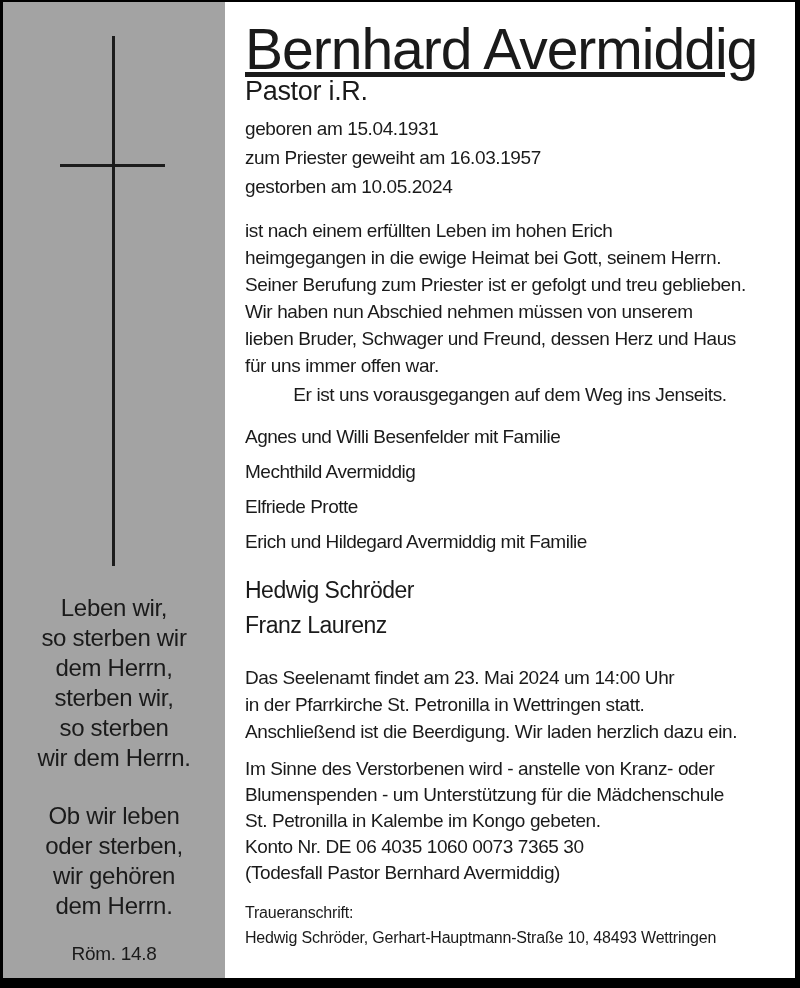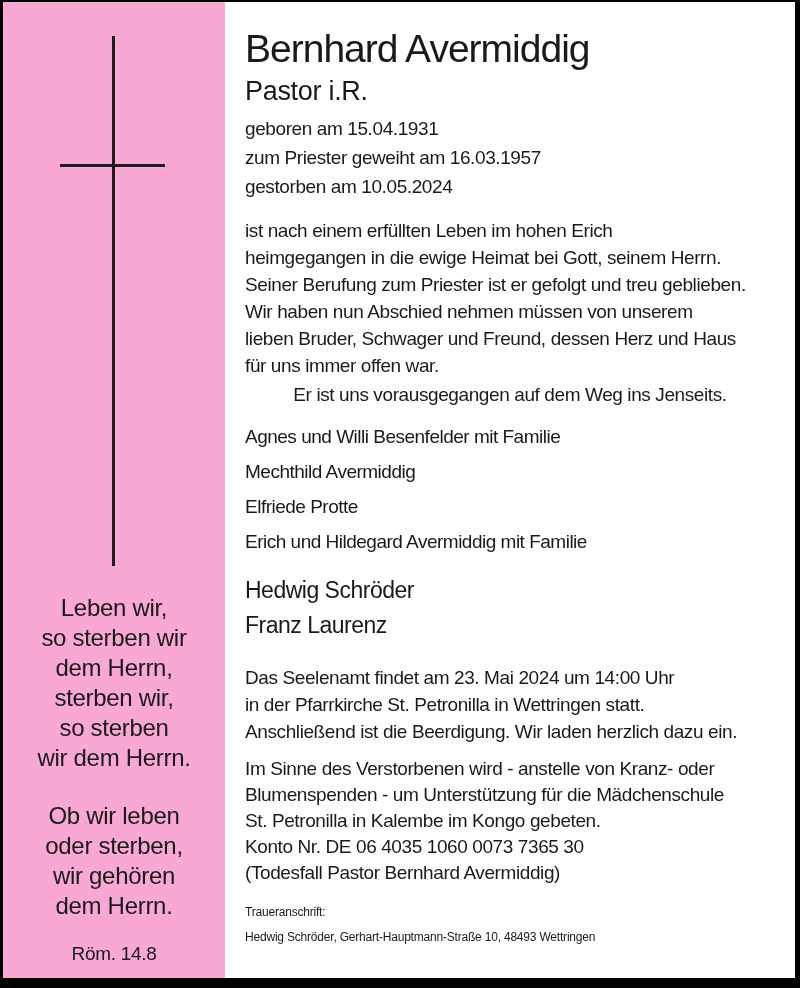--- a/index.html
+++ b/index.html
@@ -15,21 +15,21 @@
     display: flex;
     font-family: "Liberation Sans", sans-serif;
     color: #1a1a1a;
     overflow: hidden;
   }
   
   .sidebar {
     position: relative;
     flex: 0 0 222px;
     width: 222px;
-    background: #f9a8d4;
+    background: #a3a3a3;
     height: 100%;
   }
   .cross { position: absolute; left: 0; top: 0; width: 222px; height: 570px; }
   .cross-v {
     position: absolute; left: 109px; top: 34px;
     width: 3px; height: 530px; background: #1c1c1c;
   }
   .cross-h {
     position: absolute; left: 57px; top: 162px;
     width: 105px; height: 3px; background: #1c1c1c;
@@ -44,31 +44,31 @@
   
   .main {
     flex: 1 1 auto;
     box-sizing: border-box;
     padding: 21px 20px 0 20px;
     background: #ffffff;
   }
   .main .line { white-space: nowrap; }
   .title {
     margin: 0; font-weight: 400;
-    font-size: 39px; line-height: 52px; letter-spacing: -1px;
+    font-size: 57px; line-height: 52px; letter-spacing: -1px; text-decoration: underline;
   }
   .subtitle { font-size: 27px; line-height: 33px; letter-spacing: -0.3px; }
   .dates    { margin-top: 6px;  font-size: 19px; line-height: 29px; letter-spacing: -0.4px; }
   .intro    { margin-top: 16px; font-size: 19px; line-height: 27px; letter-spacing: -0.4px; }
   .final    { margin-top: 2px;  font-size: 19px; line-height: 28px; letter-spacing: -0.4px; text-align: center; }
   .mourners-1 { margin-top: 10px; font-size: 19px; line-height: 35px; letter-spacing: -0.5px; }
   .mourners-2 { margin-top: 14px; font-size: 23px; line-height: 35px; letter-spacing: -0.5px; }
   .service  { margin-top: 21px; font-size: 19px; line-height: 27px; letter-spacing: -0.4px; }
   .donation { margin-top: 11px; font-size: 19px; line-height: 26px; letter-spacing: -0.4px; }
-  .address  { margin-top: 14px; font-size: 12px; line-height: 25px; letter-spacing: -0.2px; }
+  .address  { margin-top: 14px; font-size: 16px; line-height: 25px; letter-spacing: -0.2px; }
 </style>
 </head>
 <body>
 
 <div class="page">
 
   <div class="sidebar">
     <div class="cross">
       <div class="cross-v"></div>
       <div class="cross-h"></div>

